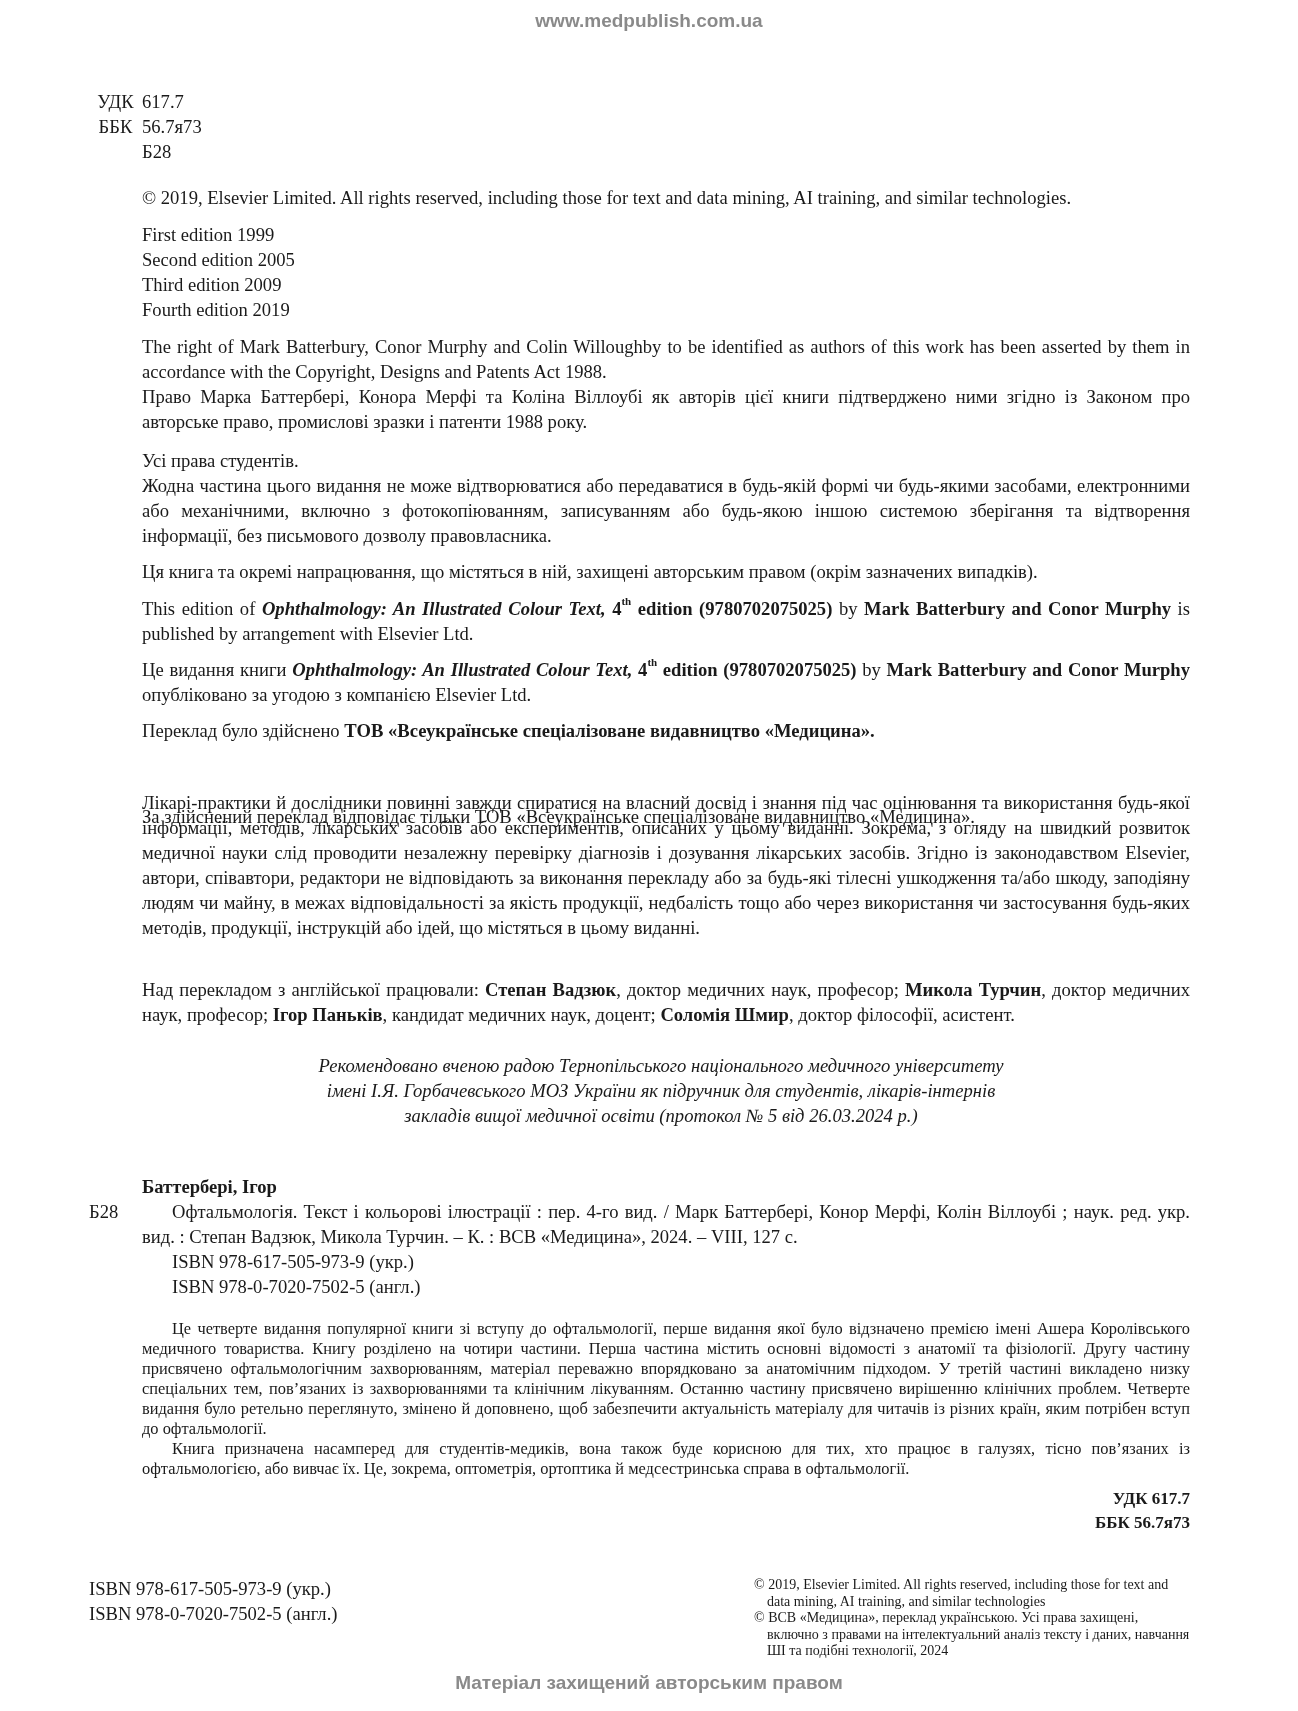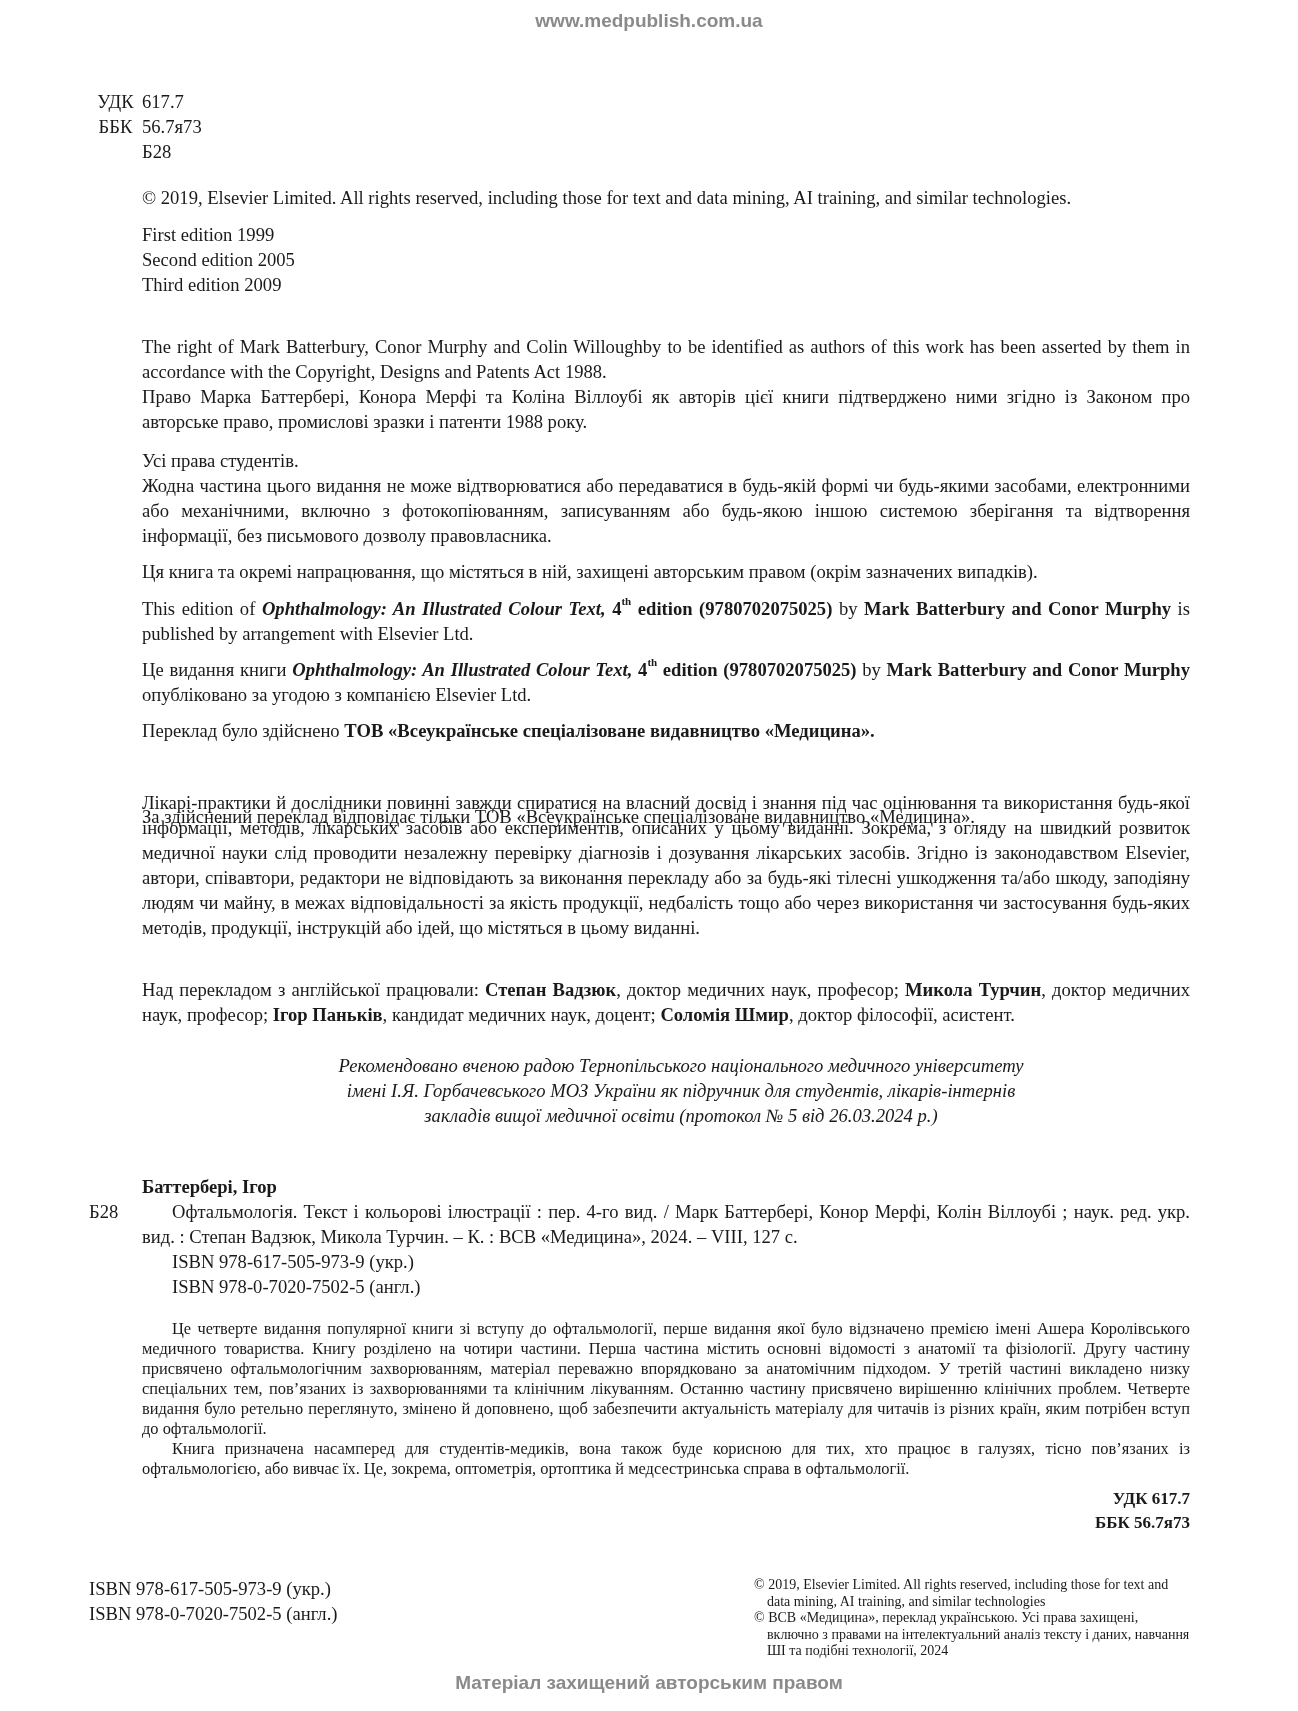--- a/index.html
+++ b/index.html
@@ -22,21 +22,21 @@
   .main { font-size: 18.6px; line-height: 25px; }
   .cls-row { display: flex; }
   .cls-key { width: 53px; }
   .block { position: absolute; left: 142px; width: 1048px; }
   .justify { text-align: justify; }
   .line { display: block; }
   b { font-weight: bold; }
   i { font-style: italic; }
   sup { font-size: 11px; vertical-align: top; line-height: 14px; position: relative; top: -2px; }
   .recommended {
-    position: absolute; left: 157px; width: 1048px; text-align: center;
+    position: absolute; left: 137px; width: 1048px; text-align: center;
     font-style: italic; font-size: 18.6px; line-height: 25px;
   }
   .abstract { font-size: 16.4px; line-height: 20px; }
   .indent { text-indent: 30px; }
   .right { text-align: right; font-weight: bold; }
   .small { font-size: 14px; line-height: 16.5px; }
   .hang { padding-left: 13px; text-indent: -13px; }
 </style>
 </head>
 <body>
@@ -59,20 +59,21 @@
         <span>Б28</span>
       </div>
   </div>
 
   <div class="block" style="top:185px;">© 2019, Elsevier Limited. All rights reserved, including those for text and data mining, AI training, and similar technologies.</div>
 
   <div class="block" style="top:222px;">
     <span class="line">First edition 1999</span>
     <span class="line">Second edition 2005</span>
     <span class="line">Third edition 2009</span>
+    <span class="line">Fourth edition 2019</span>
   </div>
 
   <div class="block justify" style="top:334px;">The right of Mark Batterbury, Conor Murphy and Colin Willoughby to be identified as authors of this work has been asserted by them in accordance with the Copyright, Designs and Patents Act 1988.</div>
   <div class="block justify" style="top:384px;">Право Марка Баттербері, Конора Мерфі та Коліна Віллоубі як авторів цієї книги підтверджено ними згідно із Законом про авторське право, промислові зразки і патенти 1988 року.</div>
 
   <div class="block" style="top:448px;">Усі права студентів.</div>
   <div class="block justify" style="top:473px;">Жодна частина цього видання не може відтворюватися або передаватися в будь-якій формі чи будь-якими засобами, електронними або механічними, включно з фотокопіюванням, записуванням або будь-якою іншою системою зберігання та відтворення інформації, без письмового дозволу правовласника.</div>
 
   <div class="block" style="top:559px;">Ця книга та окремі напрацювання, що містяться в ній, захищені авторським правом (окрім зазначених випадків).</div>
 

